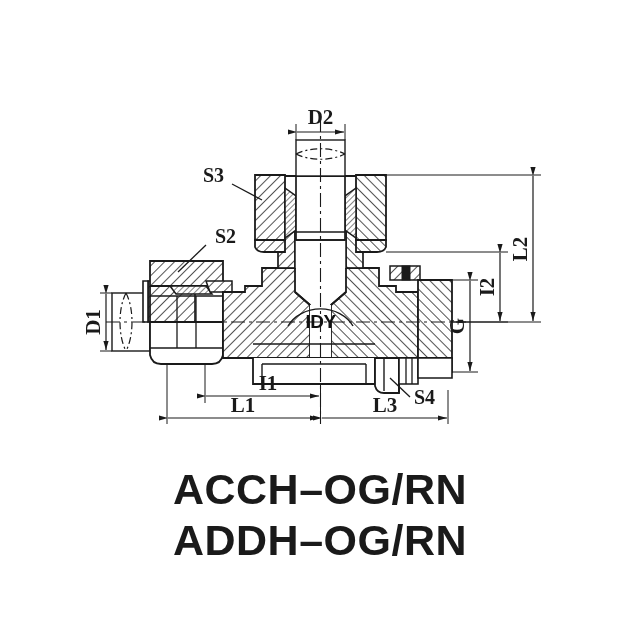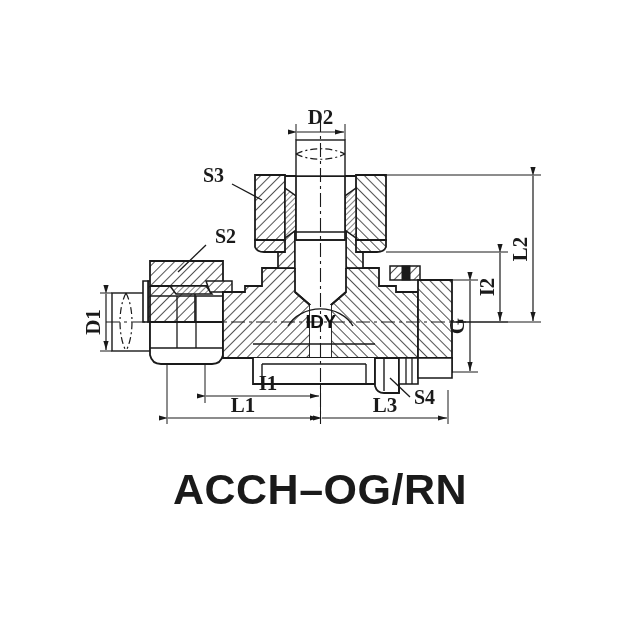--- a/index.html
+++ b/index.html
@@ -294,15 +294,16 @@
 
     <g>
       <line x1="390" y1="378" x2="410" y2="397" stroke="#1a1a1a" stroke-width="1.3"></line>
       <text class="leadtext" x="414" y="404" text-anchor="start">S4</text>
     </g>
 
   </svg>
 
   <div class="title-block">
     <div class="title-line">ACCH–OG/RN</div>
+    <div class="title-line">ADDH–OG/RN</div>
   </div>
 
 </div>
 
 </body></html>

